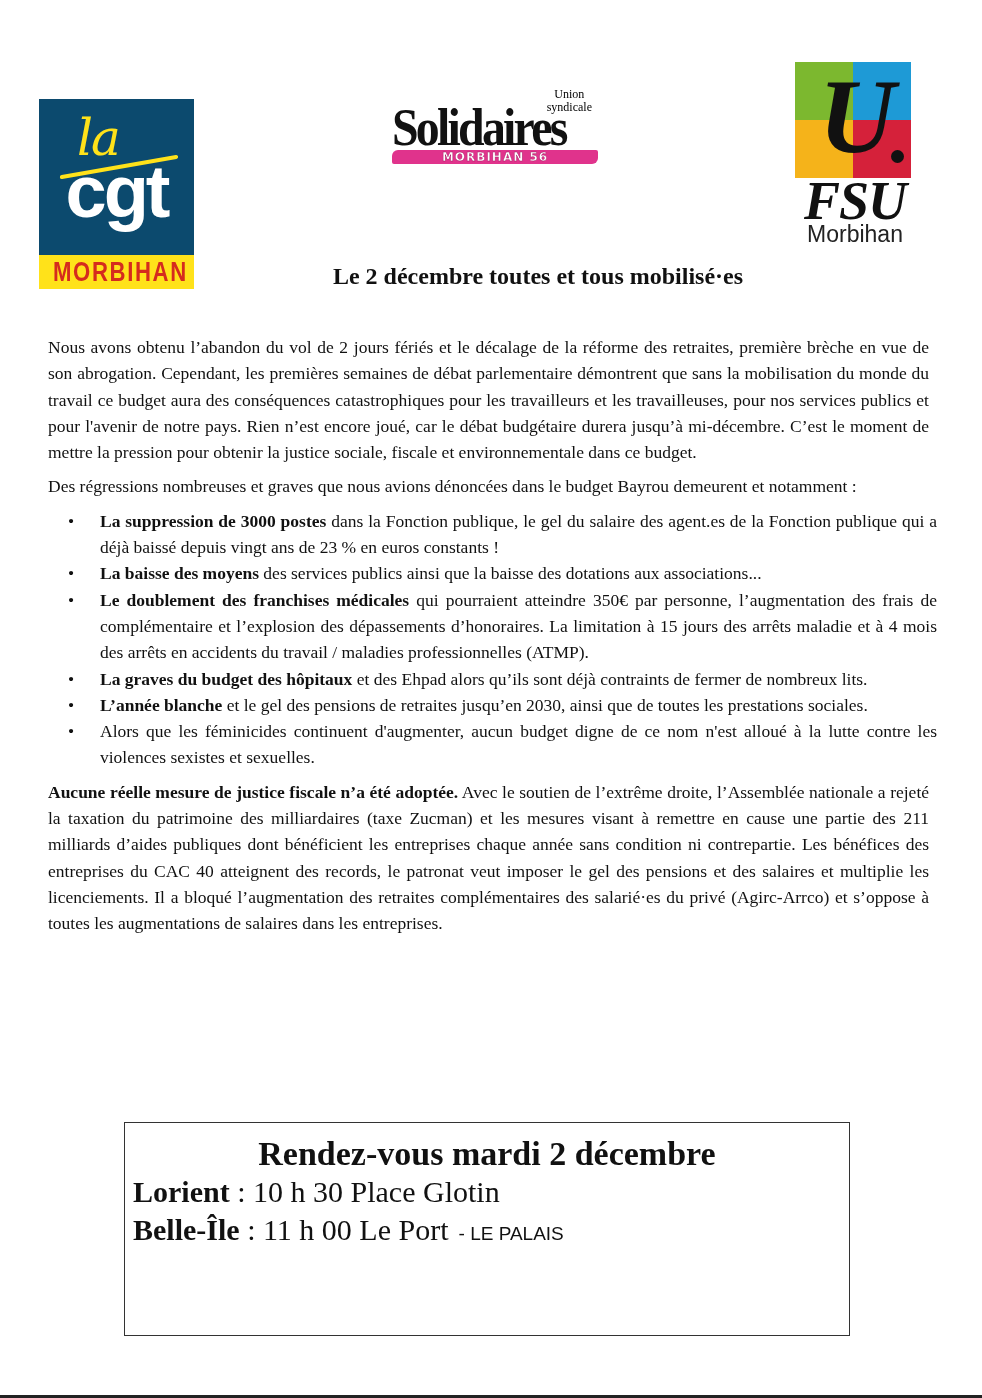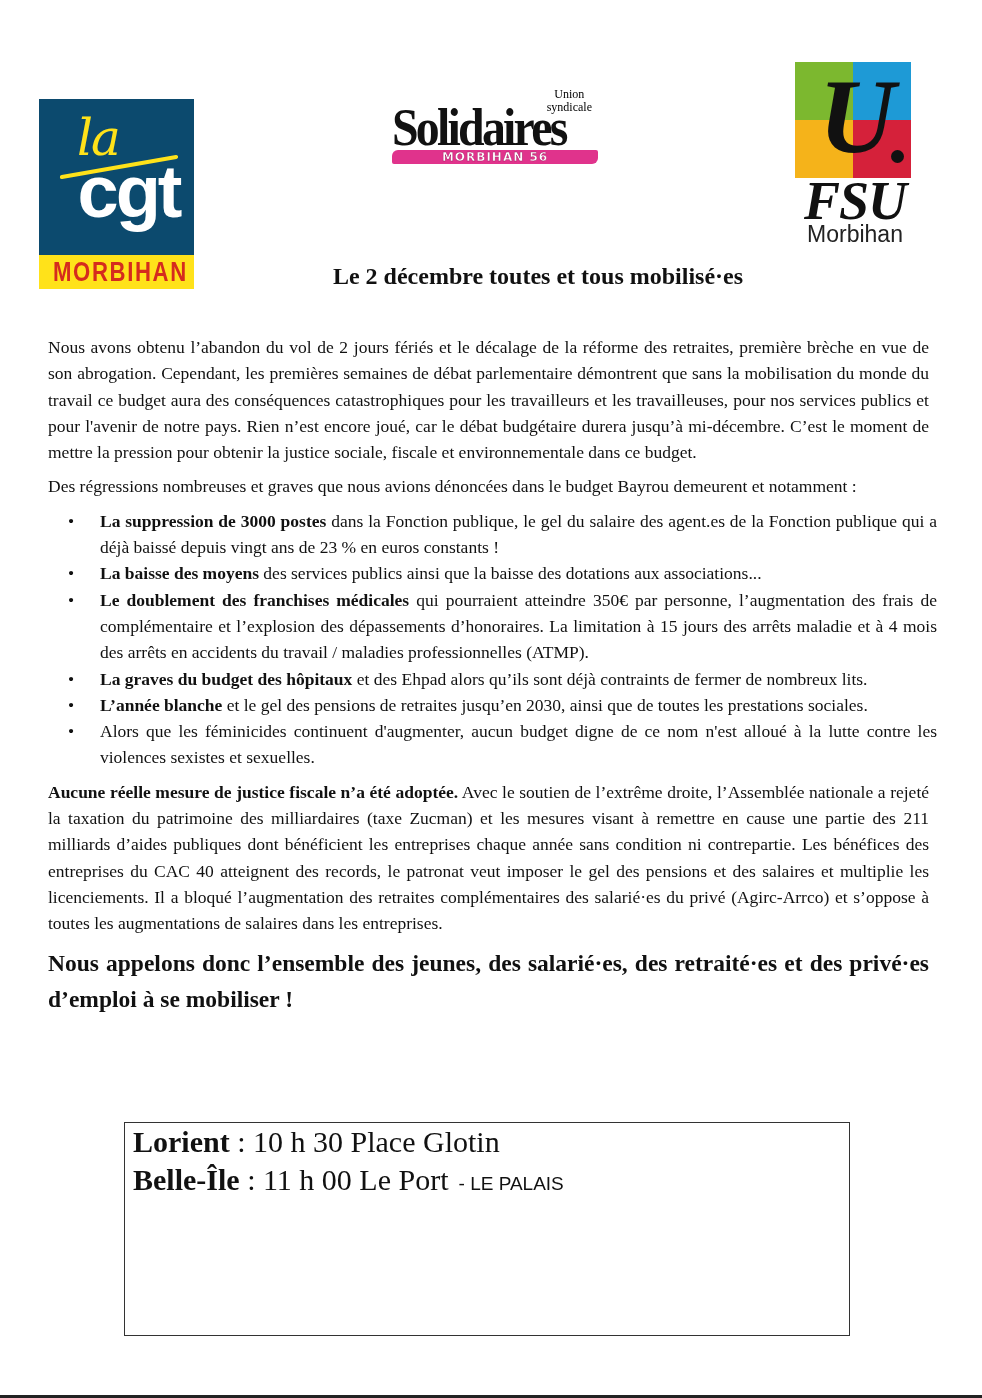--- a/index.html
+++ b/index.html
@@ -7,21 +7,21 @@
            font-family:"Liberation Serif", "DejaVu Serif", serif; color:#111; }
 
     
     .logo-cgt { position:absolute; left:39px; top:56px; width:155px; height:190px; background:#0c4a6e;margin-top:43px; }
     .logo-cgt .la { position:absolute; left:38px; top:14px; font-family:"DejaVu Serif", serif; font-style:italic;
                     font-size:50px; color:#ffe21a; line-height:1; letter-spacing:-2px; }
     .logo-cgt .la-swash { position:absolute; left:20px; top:66px; width:120px; height:4px; background:#ffe21a;
                           border-radius:3px; transform:rotate(-10deg); }
     .logo-cgt .cgt { position:absolute; left:0; width:155px; top:56px; text-align:center;
                      font-family:"Liberation Sans", sans-serif; font-weight:bold; font-size:74px;
-                     color:#fff; line-height:1; letter-spacing:-3px;padding-left:12px; }
+                     color:#fff; line-height:1; letter-spacing:-3px; }
     .logo-cgt .band { position:absolute; left:0; bottom:0; width:155px; height:34px; background:#ffe21a; }
     .logo-cgt .band span { display:block; text-align:center; font-family:"Liberation Sans", sans-serif;
                            font-weight:bold; font-size:27px; line-height:34px; color:#d52b1e;
                            letter-spacing:2px; transform:scaleX(0.82); }
 
     .logo-sol { position:absolute; left:390px; top:88px; width:210px; height:90px; }
     .logo-sol .union { position:absolute; right:8px; top:0; font-family:"Liberation Serif", serif;
                        font-size:12px; line-height:13px; text-align:center; color:#000000; }
     .logo-sol .word { position:absolute; left:2px; top:14px; font-family:"Liberation Serif", serif;
                       font-weight:bold; font-size:52px; letter-spacing:-3px; color:#111; line-height:1;
@@ -112,21 +112,21 @@
   <p>Des régressions nombreuses et graves que nous avions dénoncées dans le budget Bayrou demeurent et notamment :</p>
   <ul>
     <li><span class="bullet">•</span><b>La suppression de 3000 postes</b><span> dans la Fonction publique, le gel du salaire des agent.es de la Fonction publique qui a déjà baissé depuis vingt ans de 23 % en euros constants !</span></li>
     <li><span class="bullet">•</span><b>La baisse des moyens</b><span> des services publics ainsi que la baisse des dotations aux associations...</span></li>
     <li><span class="bullet">•</span><b>Le doublement des franchises médicales</b><span> qui pourraient atteindre 350€ par personne, l’augmentation des frais de complémentaire et l’explosion des dépassements d’honoraires. La limitation à 15 jours des arrêts maladie et à 4 mois des arrêts en accidents du travail / maladies professionnelles (ATMP).</span></li>
     <li><span class="bullet">•</span><b>La graves du budget des hôpitaux</b><span> et des Ehpad alors qu’ils sont déjà contraints de fermer de nombreux lits.</span></li>
     <li><span class="bullet">•</span><b>L’année blanche</b><span> et le gel des pensions de retraites jusqu’en 2030, ainsi que de toutes les prestations sociales.</span></li>
     <li><span class="bullet">•</span><b></b><span>Alors que les féminicides continuent d'augmenter, aucun budget digne de ce nom n'est alloué à la lutte contre les violences sexistes et sexuelles.</span></li>
   </ul>
   <p><b>Aucune réelle mesure de justice fiscale n’a été adoptée.</b><span> Avec le soutien de l’extrême droite, l’Assemblée nationale a rejeté la taxation du patrimoine des milliardaires (taxe Zucman) et les mesures visant à remettre en cause une partie des 211 milliards d’aides publiques dont bénéficient les entreprises chaque année sans condition ni contrepartie.  Les bénéfices des entreprises du CAC 40 atteignent des records, le patronat veut imposer le gel des pensions et des salaires et multiplie les licenciements. Il a bloqué l’augmentation des retraites complémentaires des salarié·es du privé (Agirc-Arrco) et s’oppose à toutes les augmentations de salaires dans les entreprises.</span></p>
-  <p class="call">Nous appelons donc l’ensemble des jeunes, des salarié·es, des retraité·es et des privé·es d’emploi à se mobiliser !</p>
 </div>
 
 <div class="rdv">
+  <div class="head">Rendez-vous mardi 2 décembre</div>
   <div class="row"><span class="city">Lorient</span><span> : </span><span>10 h 30 Place Glotin</span></div>
   <div class="row"><span class="city">Belle-Île</span><span> : </span><span>11 h 00 Le Port</span><span class="extra">- LE PALAIS</span></div>
 </div>
 
 <div class="bottom-line"></div>
 
 </body></html>

